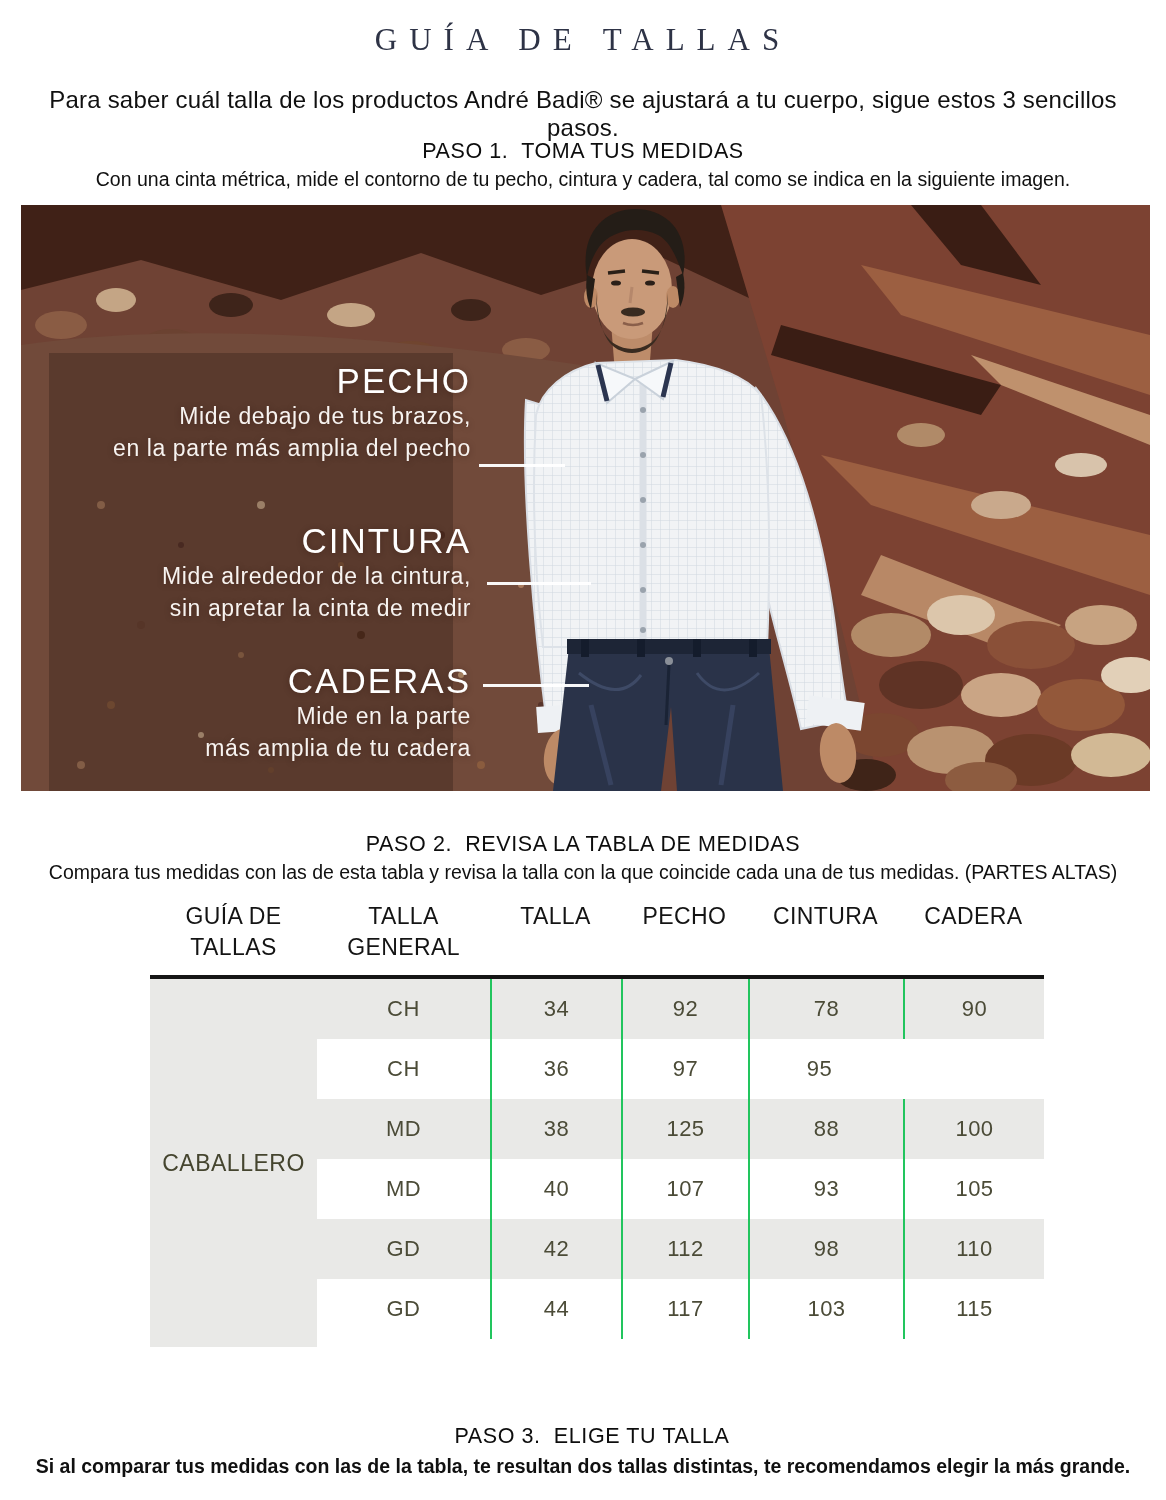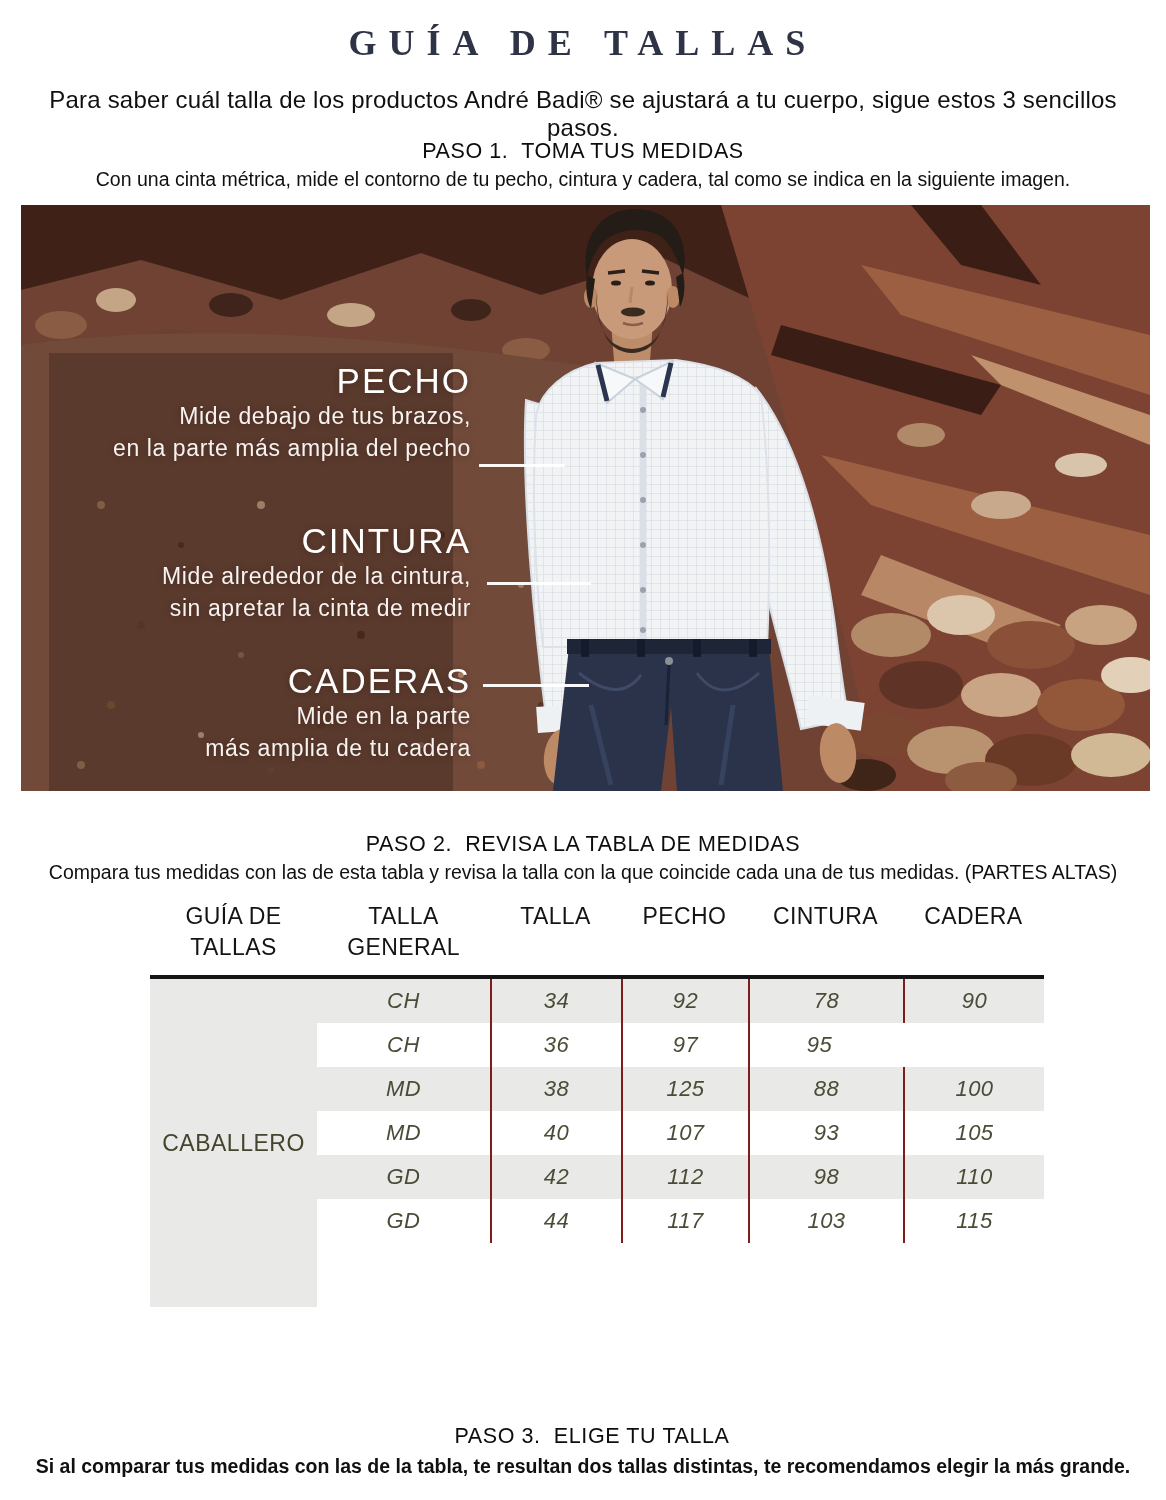--- a/index.html
+++ b/index.html
@@ -2,21 +2,21 @@
 <html><head>
 <meta charset="utf-8">
 <style>
   html,body{margin:0;padding:0;background:#ffffff;}
   .page{position:relative;width:1166px;height:1500px;background:#fff;overflow:hidden;
         font-family:"Liberation Sans",sans-serif;color:#111;}
   .center{text-align:center;}
   .abs{position:absolute;}
 
   .main-title{left:0;right:0;top:22px;font-family:"Liberation Serif","DejaVu Serif",serif;
-      font-size:36px;font-weight:700;letter-spacing:12px;color:#2e3346;}
+      font-size:31px;font-weight:400;letter-spacing:12px;color:#2e3346;}
   .intro{left:10px;right:10px;top:86px;font-size:24px;letter-spacing:.2px;color:#101010;}
   .paso-heading{left:0;right:0;font-size:21.5px;letter-spacing:.6px;color:#0d0d0d;white-space:pre-wrap;}
   .paso-desc{left:8px;right:8px;font-size:19.5px;color:#101010;}
   #paso1-heading{top:139px;}  #paso1-desc{top:168px;}
   #paso2-heading{top:832px;}  #paso2-desc{top:861px;}
   #paso3-heading{top:1424px;margin-left:18px;} #paso3-desc{top:1455px;font-weight:bold;}
 
   
   .photo{left:21px;top:205px;width:1129px;height:586px;overflow:hidden;}
   .photo svg{display:block;}
@@ -30,28 +30,28 @@
   #line-cintura{top:377px;left:466px;width:104px;}
   #line-caderas{top:479px;left:462px;width:106px;}
 
   
   .size-table{left:150px;top:901px;width:894px;}
   .thead{display:flex;align-items:flex-start;height:72px;padding-bottom:2px;
       font-size:23px;color:#141414;letter-spacing:.4px;}
   .th{text-align:center;line-height:31px;}
   .tw1{width:167px;} .tw2{width:173px;} .tw3{width:131px;} .tw4{width:127px;} .tw5{width:155px;} .tw6{width:141px;}
   .tbody{display:flex;border-top:4px solid #151515;}
-  .cat-cell{width:167px;height:328px;background:#e9e9e7;display:flex;align-items:center;
+  .cat-cell{width:167px;height:368px;background:#e9e9e7;display:flex;align-items:center;
       justify-content:center;font-size:23px;color:#45452f;letter-spacing:.5px;}
   .rows{display:flex;flex-direction:column;}
-  .row{display:flex;height:44px;font-style:italic;}
+  .row{display:flex;height:60px;}
   .row.striped{background:#e9e9e7;}
   .td{display:flex;align-items:center;justify-content:center;box-sizing:border-box;
       font-size:22px;color:#4b4b37;letter-spacing:.5px;}
-  .td.vline{border-left:2px solid #7f1d1d;}
+  .td.vline{border-left:2px solid #22c55e;}
 </style>
 </head>
 <body>
 
 <div class="page">
 
   <div class="abs center main-title">GUÍA DE TALLAS</div>
   <div class="abs center intro">Para saber cuál talla de los productos André Badi® se ajustará a tu cuerpo, sigue estos 3 sencillos pasos.</div>
 
   <div class="abs center paso-heading" id="paso1-heading">PASO 1.  TOMA TUS MEDIDAS</div>

